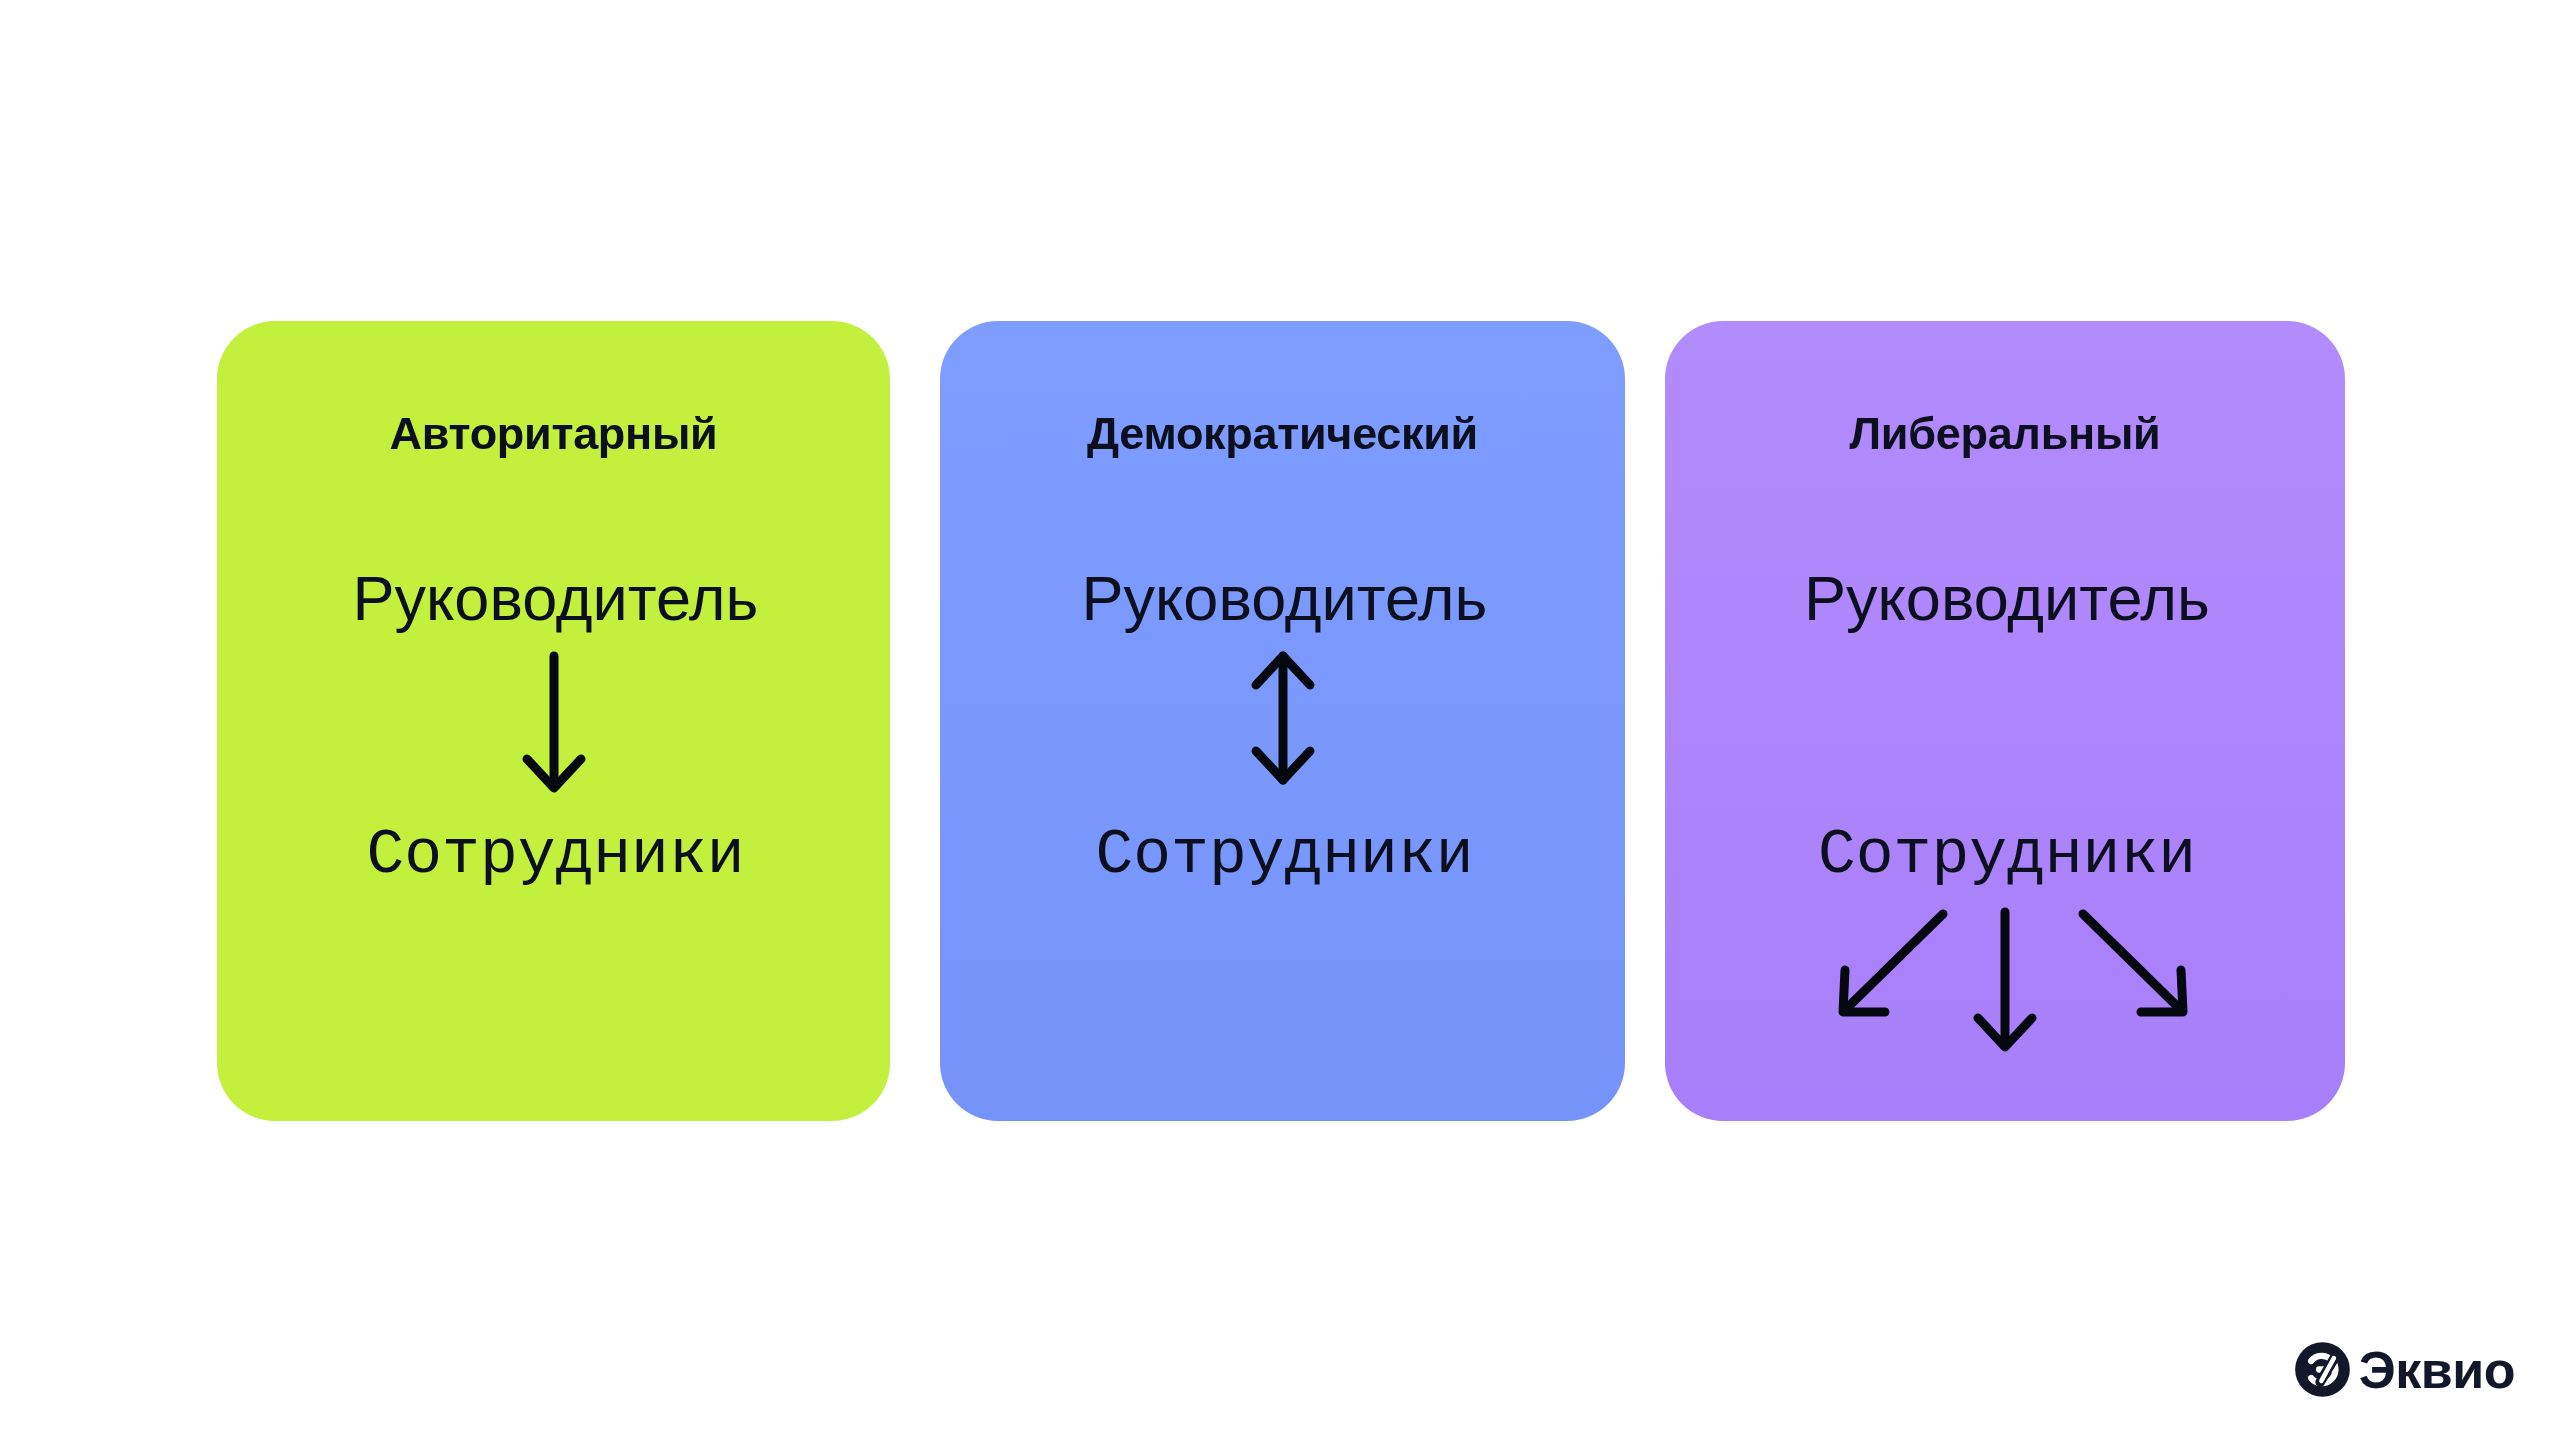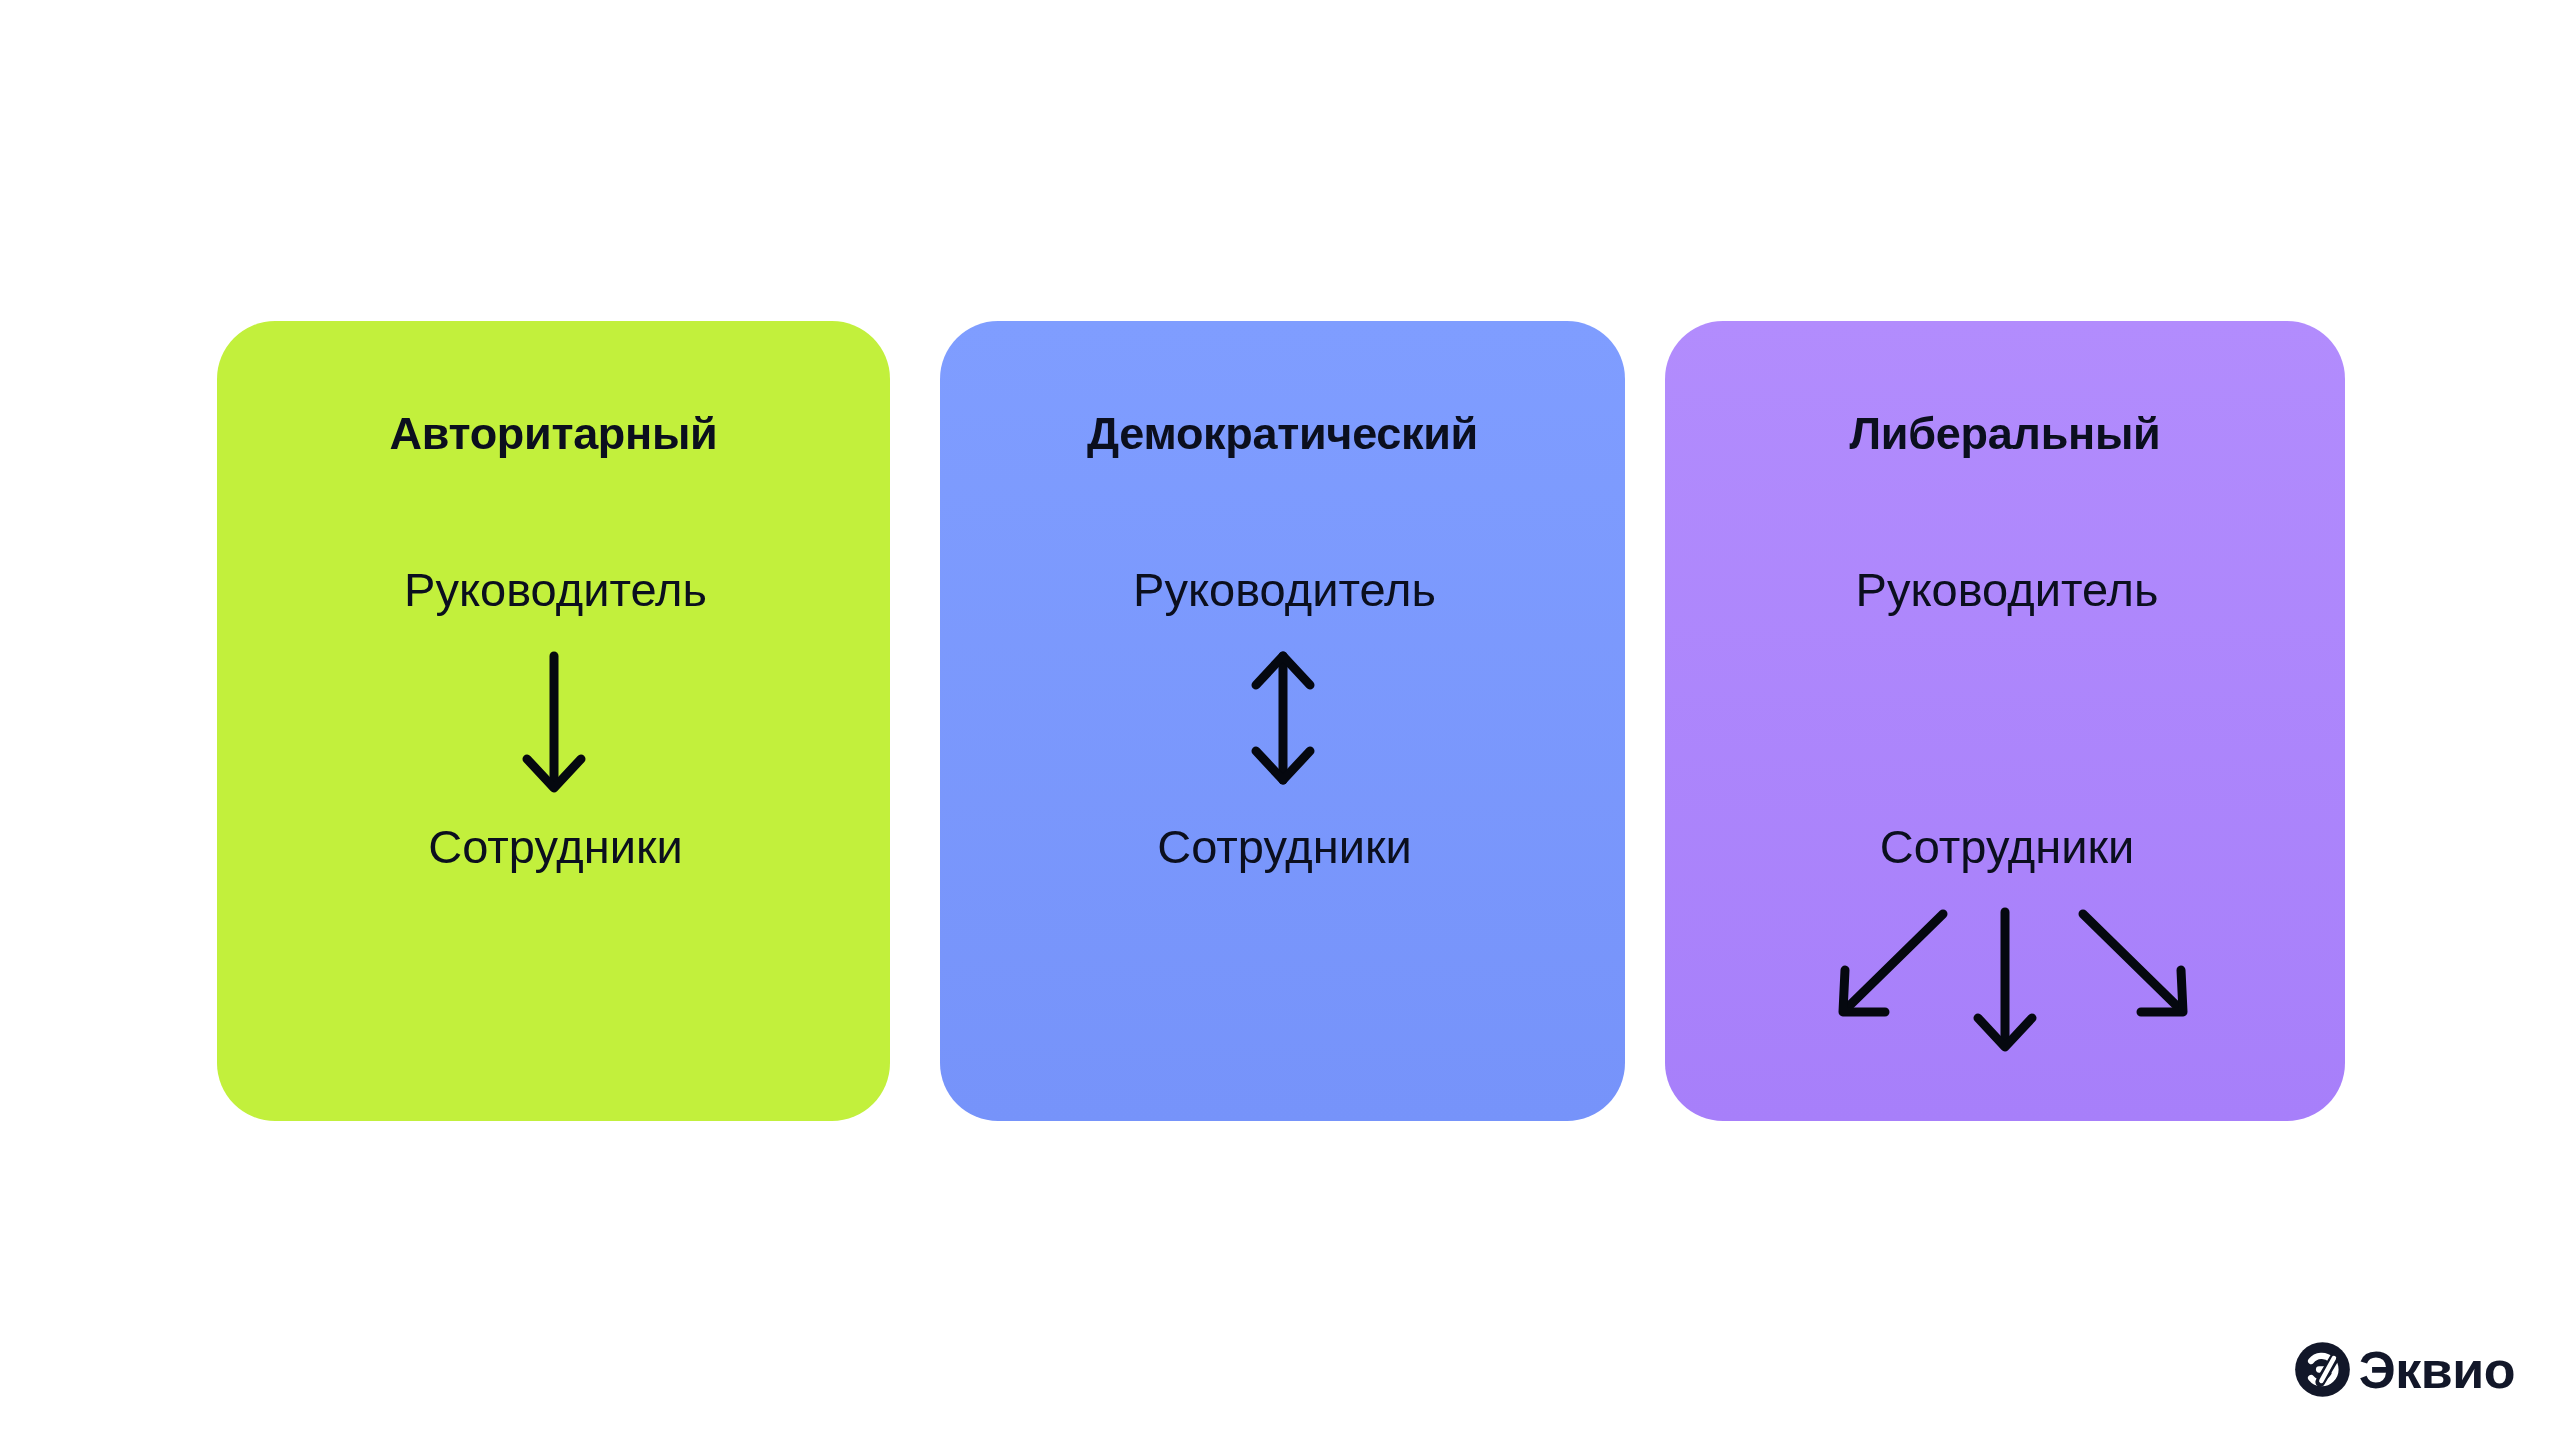--- a/index.html
+++ b/index.html
@@ -70,28 +70,28 @@
   
   .card .card-title {
     top: 88px;
   }
 
   .role-label {
     position: absolute;
     left: 4px;
     right: 0;
     text-align: center;
-    font-size: 47px;
+    font-size: 63px;
     font-weight: 400;
     color: #0b0f1e;
     line-height: 1.1;
     white-space: nowrap;
   }
   .role-leader { top: 243px; }
-  .role-staff  { top: 500px; }
+  .role-staff  { top: 500px; font-family: Liberation Mono, monospace; }
 
   
   .arrow-layer {
     position: absolute;
     inset: 0;
     pointer-events: none;
   }
   .arrow-layer svg {
     position: absolute;
     overflow: visible;

